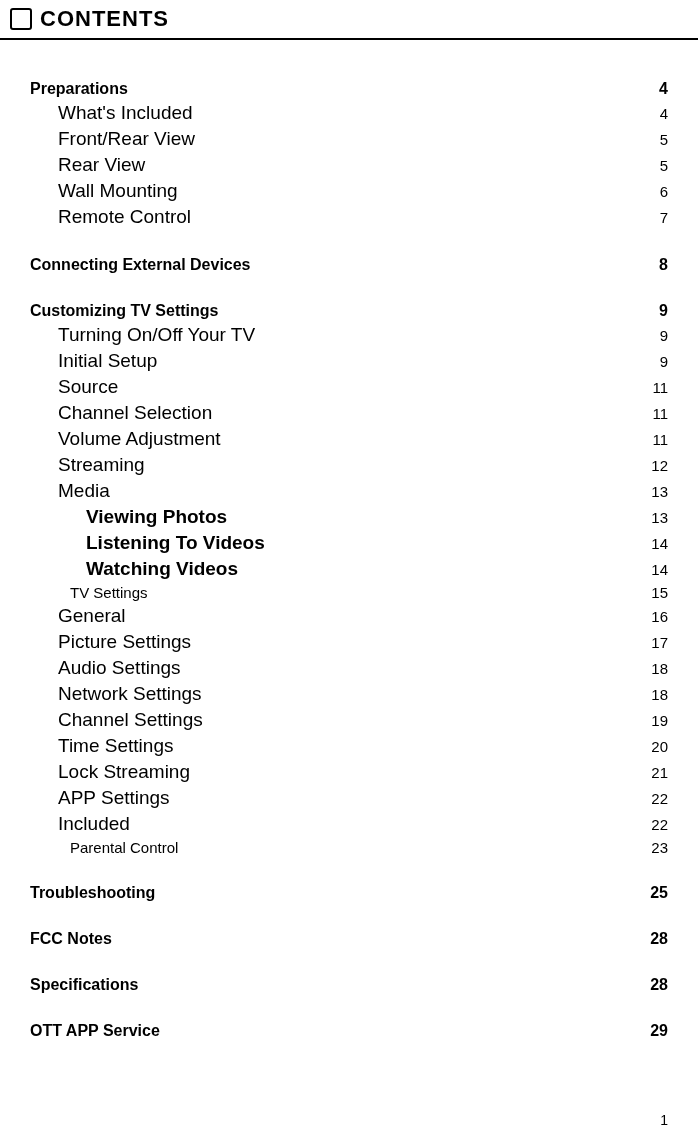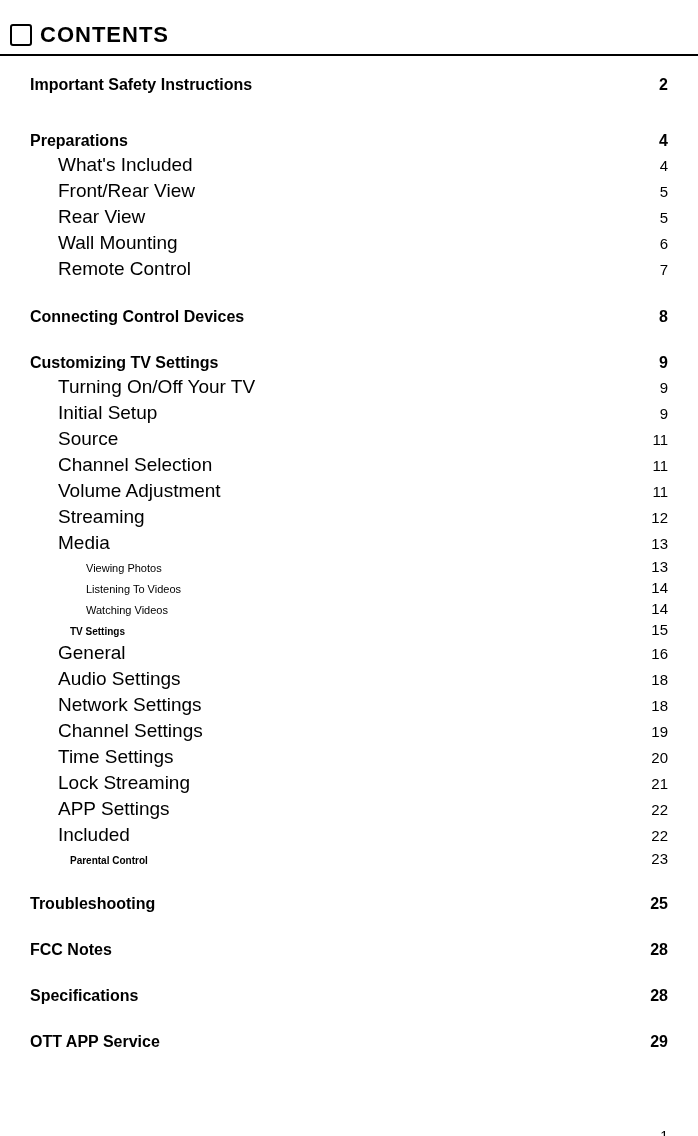--- a/index.html
+++ b/index.html
@@ -25,21 +25,20 @@
       position: relative;
       background: #fff;
     }
 
     .header {
       display: flex;
       align-items: center;
       border-bottom: 2px solid #000;
       padding: 6px 30px 6px 10px;
       margin-bottom: 18px;
-      margin-top: 16px;
     }
 
     .header-icon {
       width: 22px;
       height: 22px;
       border: 2px solid #000;
       border-radius: 3px;
       margin-right: 8px;
       display: inline-block;
       flex-shrink: 0;
@@ -82,33 +81,33 @@
       font-weight: 400;
       padding-left: 28px;
     }
 
     .toc-sub-page {
       font-size: 15px;
       font-weight: 400;
     }
 
     .toc-subsub {
-      font-size: 11px;
-      font-weight: 400;
+      font-size: 19px;
+      font-weight: 700;
       padding-left: 56px;
     }
 
     .toc-subsub-page {
       font-size: 15px;
       font-weight: 400;
     }
 
     .toc-sub2 {
-      font-size: 10px;
-      font-weight: 700;
+      font-size: 15px;
+      font-weight: 400;
       padding-left: 40px;
     }
 
     .page-num-bottom {
       position: absolute;
       bottom: 8px;
       right: 30px;
       font-size: 14px;
       color: #000;
     }
@@ -121,26 +120,20 @@
 <body>
 
 <div class="page-container">
   <div class="header">
     <span class="header-icon"></span>
     <span class="header-title">CONTENTS</span>
   </div>
 
   <div class="content">
 
-    <div class="toc-section">
-      <div class="toc-row">
-        <span class="toc-main">Important Safety Instructions</span>
-        <span class="toc-main-page">2</span>
-      </div>
-    </div>
 
     <div class="section-gap"></div>
 
 
     <div class="section-gap"></div>
 
     <div class="toc-section">
       <div class="toc-row">
         <span class="toc-main">Preparations</span>
         <span class="toc-main-page">4</span>
@@ -164,21 +157,21 @@
       <div class="toc-row">
         <span class="toc-sub">Remote Control</span>
         <span class="toc-sub-page">7</span>
       </div>
     </div>
 
     <div class="section-gap"></div>
 
     <div class="toc-section">
       <div class="toc-row">
-        <span class="toc-main">Connecting Control Devices</span>
+        <span class="toc-main">Connecting External Devices</span>
         <span class="toc-main-page">8</span>
       </div>
     </div>
 
     <div class="section-gap"></div>
 
     <div class="toc-section">
       <div class="toc-row">
         <span class="toc-main">Customizing TV Settings</span>
         <span class="toc-main-page">9</span>
@@ -225,20 +218,24 @@
       </div>
       <div class="toc-row">
         <span class="toc-sub2">TV Settings</span>
         <span class="toc-sub-page">15</span>
       </div>
       <div class="toc-row">
         <span class="toc-sub">General</span>
         <span class="toc-sub-page">16</span>
       </div>
       <div class="toc-row">
+        <span class="toc-sub">Picture Settings</span>
+        <span class="toc-sub-page">17</span>
+      </div>
+      <div class="toc-row">
         <span class="toc-sub">Audio Settings</span>
         <span class="toc-sub-page">18</span>
       </div>
       <div class="toc-row">
         <span class="toc-sub">Network Settings</span>
         <span class="toc-sub-page">18</span>
       </div>
       <div class="toc-row">
         <span class="toc-sub">Channel Settings</span>
         <span class="toc-sub-page">19</span>

